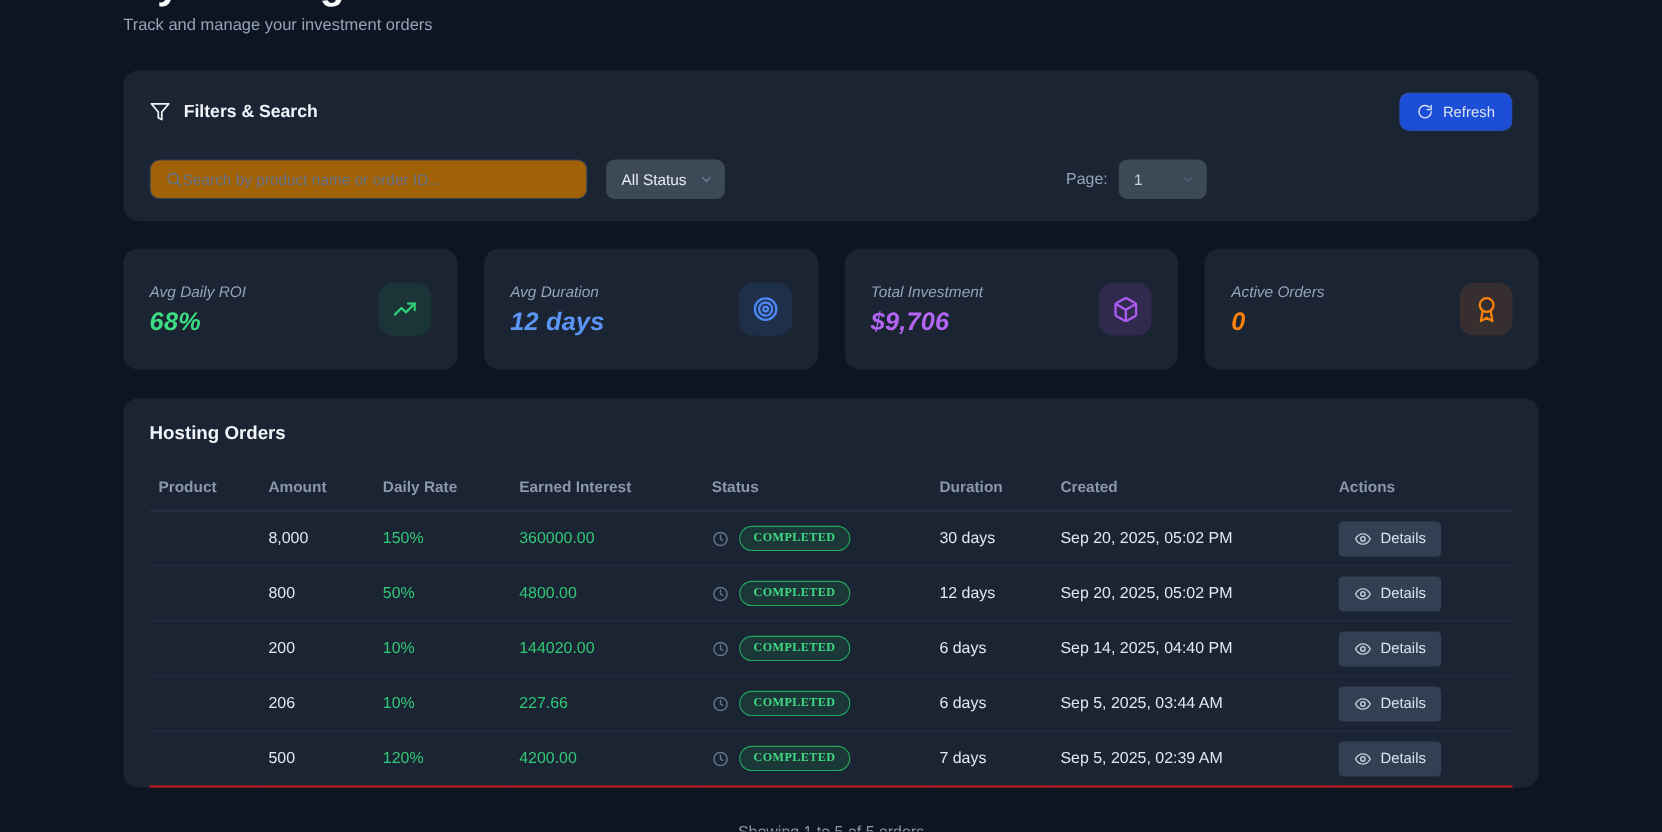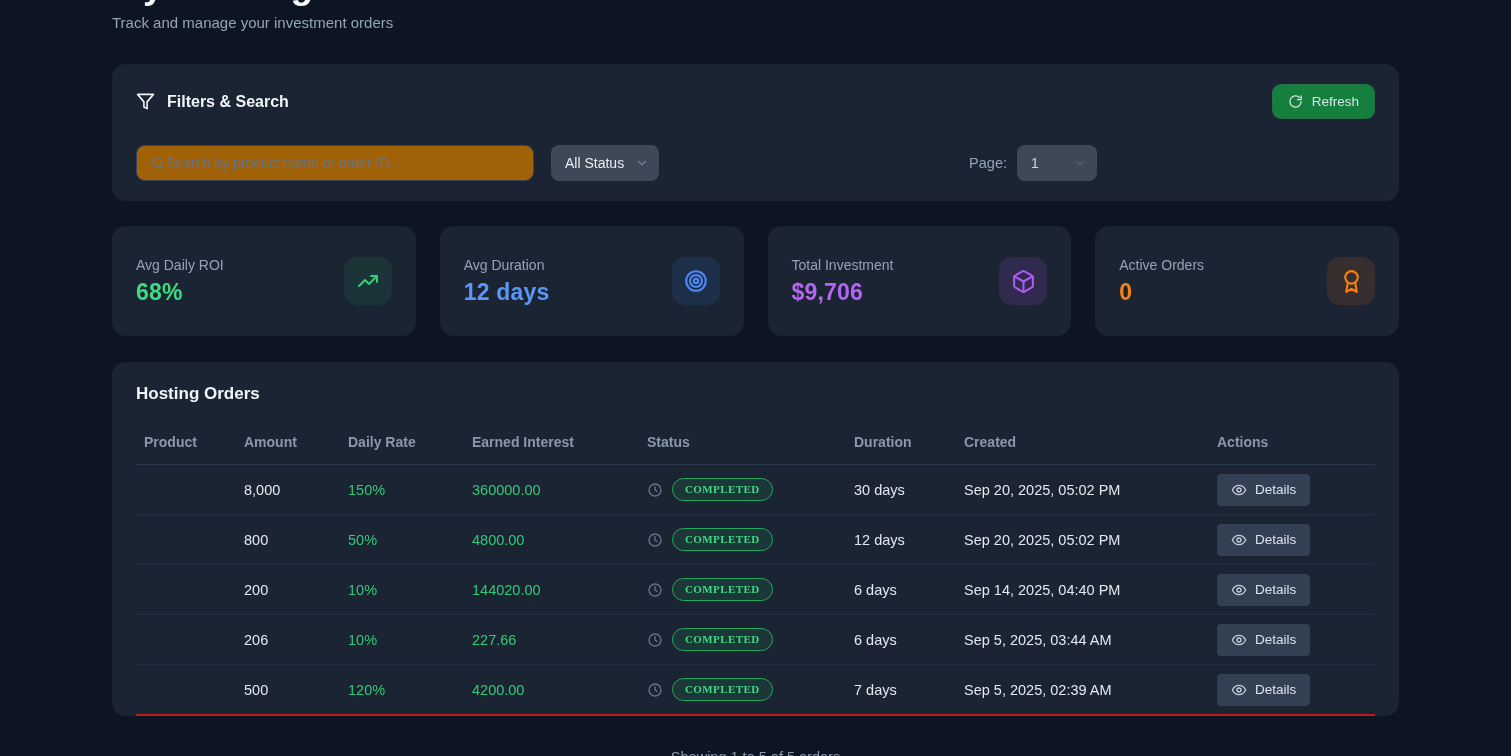--- a/index.html
+++ b/index.html
@@ -24,21 +24,21 @@
     background: #1b2433; border-radius: 14px;
   }
   .filters-panel { margin-top: 33px; padding: 20px 24px; }
   .filters-head { display: flex; align-items: center; justify-content: space-between; }
   .filters-title { display: flex; align-items: center; gap: 12px; font-size: 16px; font-weight: 700; color: #f1f5f9; }
   .icon { display: inline-flex; align-items: center; justify-content: center; }
   .icon svg { display: block; }
 
   .btn-refresh {
     display: flex; align-items: center; gap: 9px;
-    background: #15803d; border: 1px solid #41506455; border-radius: 9px;
+    background: #1d4ed8; border: 1px solid #41506455; border-radius: 9px;
     color: #dbe3ee; font-size: 13.5px; padding: 9px 15px; cursor: pointer;
     font-family: inherit;
   }
 
   .filters-row { display: flex; align-items: center; margin-top: 26px; }
   .search-box {
     display: flex; align-items: center; 
     width: 398px; height: 36px; padding: 0 13px;
     background: #a16207; border: 1px solid #39455a; border-radius: 9px;
   }
@@ -52,21 +52,21 @@
     display: flex; align-items: center; justify-content: space-between;
     height: 36px; background: #3e4957; border-radius: 8px;
     padding: 0 10px 0 14px; font-size: 14px; color: #e8edf3; cursor: pointer;
   }
   .status-select { width: 108px; margin-left: 17px; }
   .page-group { display: flex; align-items: center; gap: 10px; margin-left: auto; margin-right: 278px; }
   .page-label { font-size: 14.5px; color: #94a3b8; }
   .page-select { width: 80px; color: #cbd5e1; }
 
   
-  .stats { display: grid; grid-template-columns: repeat(4, 1fr); gap: 24px; margin-top: 25px; }
+  .stats { display: grid; grid-template-columns: repeat(4, 1fr); gap: 24px; margin-top: 25px; font-style: italic; }
   .stat-card {
     background: #1b2433; border-radius: 14px; height: 110px;
     display: flex; align-items: center; justify-content: space-between; padding: 0 24px;
   }
   .stat-label { font-size: 14px; color: #94a3b8; }
   .stat-value { font-size: 23px; font-weight: 700; margin-top: 6px; letter-spacing: 0.2px; }
   .stat-iconbox { width: 48px; height: 48px; border-radius: 13px; display: flex; align-items: center; justify-content: center; }
   .green  .stat-value { color: #3ddc82; }
   .blue   .stat-value { color: #5b95f6; }
   .purple .stat-value { color: #b465f3; }

